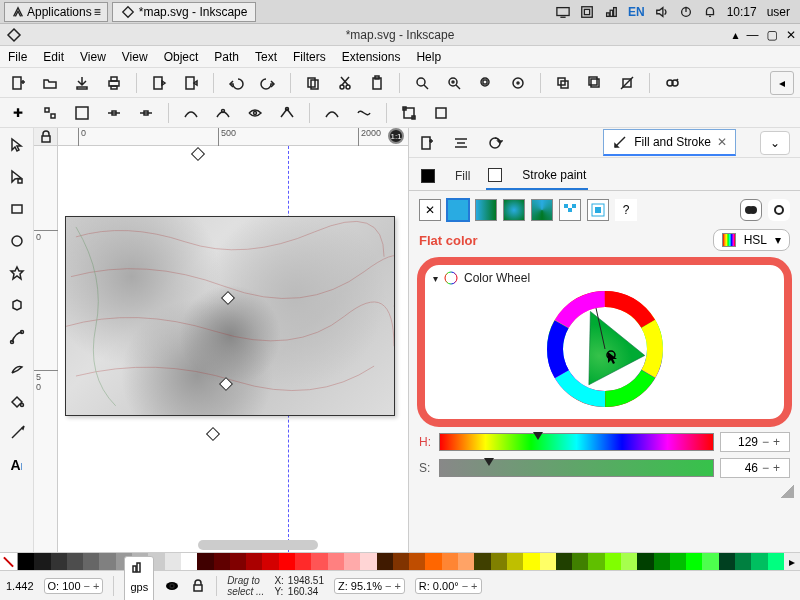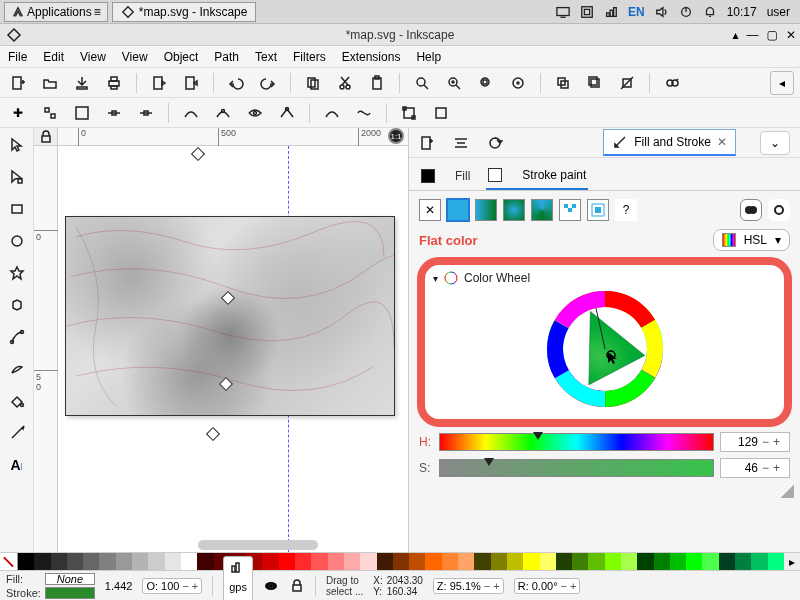--- a/index.html
+++ b/index.html
@@ -105,21 +105,21 @@
 
   
   .status { height: 30px; border-top:1px solid #ccc; background:#f3f3f3; display:flex; align-items:center; padding: 0 6px; gap:10px; font-size:11px; }
   .status .fillstroke { display:grid; grid-template-columns:auto auto; grid-auto-rows:13px; gap:1px 4px; align-items:center;}
   .status .fs-lab { color:#333; }
   .status .fs-val { width:50px; height:12px; border:1px solid #888; display:flex; align-items:center; justify-content:center; font-style:italic; background:#fff; position:relative;}
   .status .fs-val.green { background:#2a8a2a; }
   .status .mini { display:flex; align-items:center; gap:3px; border:1px solid #bbb; border-radius:3px; padding:1px 3px; background:#fff;}
   .status .sep { width:1px; height:20px; background:#ccc; }
   .status .coords { display:grid; grid-template-columns:auto auto; gap:0 4px; font-size:10px; color:#222;}
-  .status .hint { color:#333; font-size:10px; line-height:1.1; }
+  .status .hint { color:#333; font-size:10px; line-height:1.1;font-style:italic; }
   .layerdd { border:1px solid #bbb; border-radius:3px; padding:2px 5px; background:#fff; display:flex; align-items:center; gap:6px;flex-direction:column;}
 
   .resize-grip { position:absolute; right:6px; bottom:54px; width:14px; height:14px; background:
      linear-gradient(135deg, transparent 50%, #aaa 50%);
   }
 
   
   .ic { width:16px; height:16px; }
   .ic path, .ic rect, .ic circle, .ic polyline, .ic line, .ic polygon { stroke:#222; stroke-width:1.5; fill:none; }
 </style>
@@ -727,26 +727,20 @@
       <div style="background:#4dff4d"></div>
     <div style="background:#004020"></div>
       <div style="background:#008040"></div>
       <div style="background:#00bf60"></div>
       <div style="background:#00ff80"></div>
   </div>
   <div class="menu">▸</div>
 </div>
 
 <div class="status">
-  <div class="fillstroke">
-    <span class="fs-lab">Fill:</span>
-    <span class="fs-val">None</span>
-    <span class="fs-lab">Stroke:</span>
-    <span class="fs-val green"></span>
-  </div>
   <span>1.442</span>
   <div class="mini">
     <span>O:</span>
     <span>100</span>
     <span class="pm">−</span>
       <span class="pm">+</span>
   </div>
   <div class="sep"></div>
   <div class="layerdd">
     <svg class="ic" viewBox="0 0 16 16">
@@ -764,21 +758,21 @@
       <rect x="4" y="7" width="8" height="6"></rect>
       <path d="M5 7V5a3 3 0 0 1 6 0v2"></path>
     </svg>
   <div class="sep"></div>
   <div class="hint">
     <div>Drag to</div>
     <div>select ...</div>
   </div>
   <div class="coords">
     <span>X:</span>
-      <span>2043.30</span>
+      <span>1948.51</span>
     <span>Y:</span>
       <span>160.34</span>
   </div>
   <div class="mini">
     <span>Z:</span>
     <span>95.1%</span>
     <span class="pm">−</span>
       <span class="pm">+</span>
   </div>
   <div class="mini">

